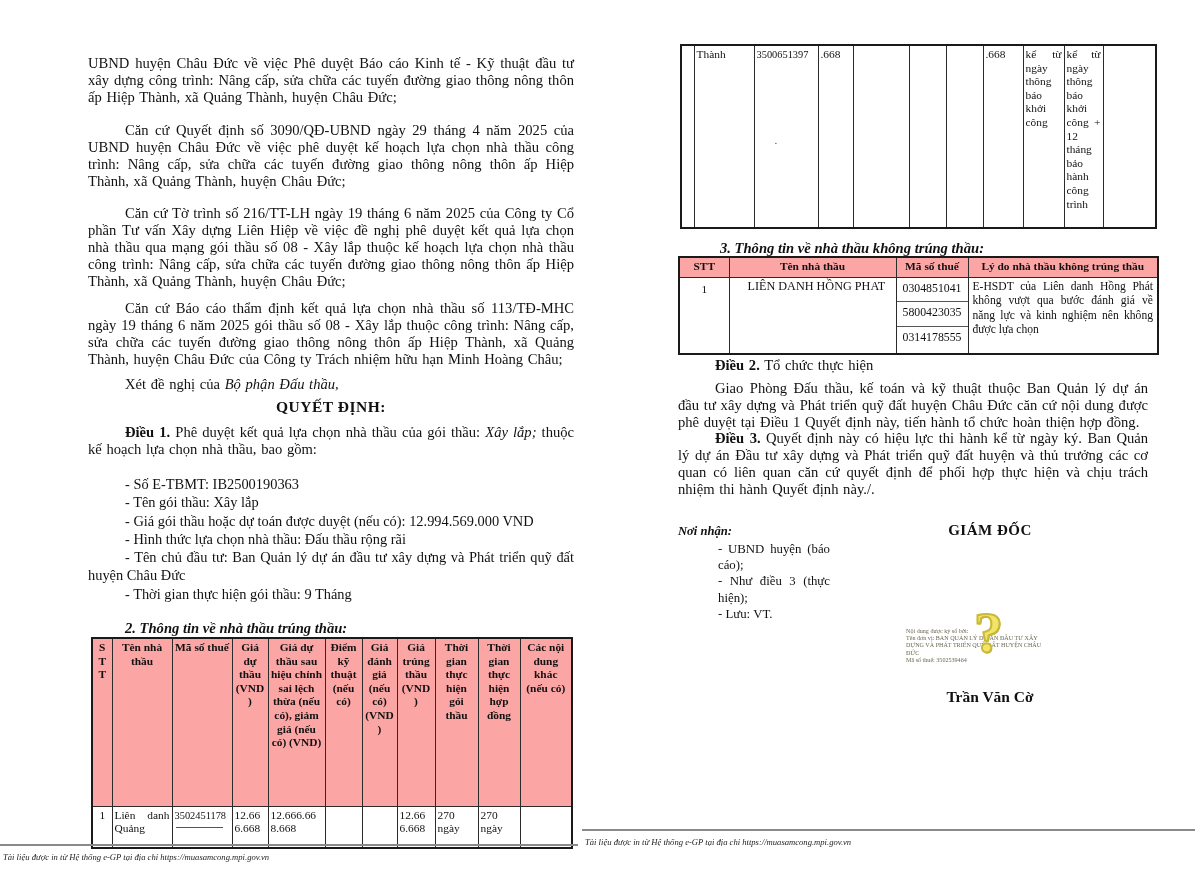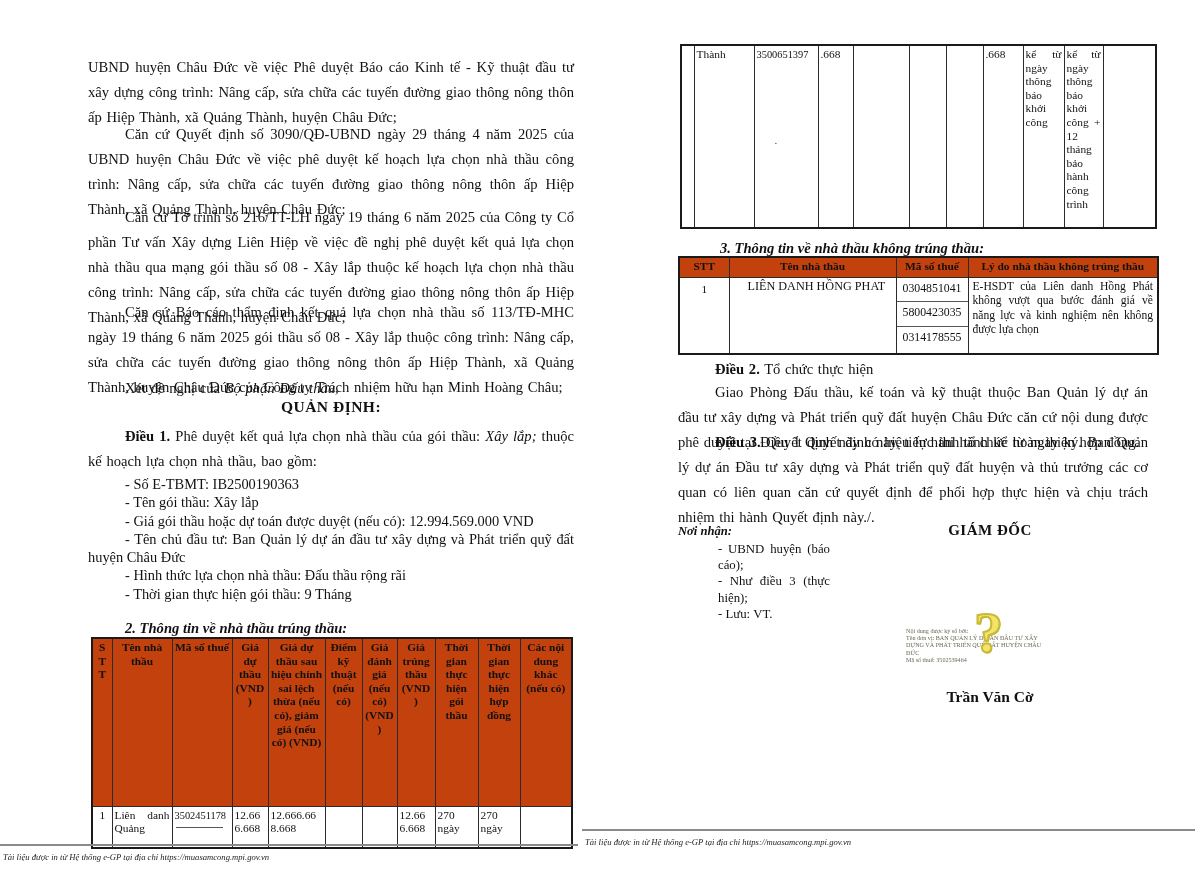--- a/index.html
+++ b/index.html
@@ -1,29 +1,29 @@
 <!DOCTYPE html>
 <html><head>
 <meta charset="utf-8">
 <style>
   html,body{margin:0;padding:0;width:1200px;height:893px;background:#ffffff;overflow:hidden;
     font-family:"Liberation Serif","DejaVu Serif",serif;color:#111;}
   .page{position:absolute;top:0;height:893px;}
   .pl{left:88px;width:486px;}
   .pr{left:678px;width:470px;}
   .blk{position:absolute;left:0;width:100%;margin:0;}
-  .para{font-size:14.6px;line-height:25px;text-align:justify;text-indent:37px;word-spacing:1px;}
+  .para{font-size:14.6px;line-height:17px;text-align:justify;text-indent:37px;word-spacing:1px;}
   .noindent{text-indent:0;}
   .decision{font-size:15.5px;font-weight:bold;text-align:center;letter-spacing:.5px;}
   .sec-title{font-size:14.6px;font-weight:bold;font-style:italic;text-indent:37px;}
   .items div{font-size:14.4px;line-height:18.3px;text-indent:37px;text-align:justify;}
   table{border-collapse:collapse;table-layout:fixed;position:absolute;background:#fff;}
   td,th{border:1px solid #2b2b2b;vertical-align:top;padding:2px 2px;overflow:hidden;
     font-size:11.4px;line-height:13.6px;}
-  th{background:#c2410c;font-weight:bold;text-align:center;}
+  th{background:#fca5a5;font-weight:bold;text-align:center;}
   .t-outer{border:2px solid #1a1a1a;}
   .c{text-align:center;}
   .num{word-break:break-all;}
   .tax{font-size:10.4px;white-space:nowrap;}
   .tax-line{border-bottom:1px solid #555;width:86%;margin:4px auto 0 1px;height:1px;}
   .stray-dot{margin-top:72px;padding-left:18px;font-size:11px;color:#444;}
   .jcell{text-align:justify;}
   .t3-name{padding-left:18px;font-size:12.2px;}
   .t3-tax{font-size:11.8px;text-align:center;}
   .t3-tax .taxv{padding:4px 0 6px 0;}
@@ -41,28 +41,28 @@
 </style>
 </head>
 <body>
 
 <div class="page pl">
   <p class="blk para noindent" style="top:55px">UBND huyện Châu Đức về việc Phê duyệt Báo cáo Kinh tế - Kỹ thuật đầu tư xây dựng công trình: Nâng cấp, sửa chữa các tuyến đường giao thông nông thôn ấp Hiệp Thành, xã Quảng Thành, huyện Châu Đức;</p>
   <p class="blk para" style="top:122px">Căn cứ Quyết định số 3090/QĐ-UBND ngày 29 tháng 4 năm 2025 của UBND huyện Châu Đức về việc phê duyệt kế hoạch lựa chọn nhà thầu công trình: Nâng cấp, sửa chữa các tuyến đường giao thông nông thôn ấp Hiệp Thành, xã Quảng Thành, huyện Châu Đức;</p>
   <p class="blk para" style="top:205px">Căn cứ Tờ trình số 216/TT-LH ngày 19 tháng 6 năm 2025 của Công ty Cổ phần Tư vấn Xây dựng Liên Hiệp về việc đề nghị phê duyệt kết quả lựa chọn nhà thầu qua mạng gói thầu số 08 - Xây lắp thuộc kế hoạch lựa chọn nhà thầu công trình: Nâng cấp, sửa chữa các tuyến đường giao thông nông thôn ấp Hiệp Thành, xã Quảng Thành, huyện Châu Đức;</p>
   <p class="blk para" style="top:300px">Căn cứ Báo cáo thẩm định kết quả lựa chọn nhà thầu số 113/TĐ-MHC ngày 19 tháng 6 năm 2025 gói thầu số 08 - Xây lắp thuộc công trình: Nâng cấp, sửa chữa các tuyến đường giao thông nông thôn ấp Hiệp Thành, xã Quảng Thành, huyện Châu Đức của Công ty Trách nhiệm hữu hạn Minh Hoàng Châu;</p>
   <p class="blk para" style="top:376px"><span>Xét đề nghị của </span><i>Bộ phận Đấu thầu,</i></p>
-  <h2 class="blk decision" style="top:398px">QUẢN ĐỊNH:</h2>
+  <h2 class="blk decision" style="top:398px">QUYẾT ĐỊNH:</h2>
   <p class="blk para" style="top:424px"><b>Điều 1.</b><span> Phê duyệt kết quả lựa chọn nhà thầu của gói thầu: </span><i>Xây lắp;</i><span> thuộc kế hoạch lựa chọn nhà thầu, bao gồm:</span></p>
   <div class="blk items" style="top:475px">
     <div>- Số E-TBMT: IB2500190363</div>
     <div>- Tên gói thầu: Xây lắp</div>
     <div>- Giá gói thầu hoặc dự toán được duyệt (nếu có): 12.994.569.000 VND</div>
+    <div>- Hình thức lựa chọn nhà thầu: Đấu thầu rộng rãi</div>
     <div>- Tên chủ đầu tư: Ban Quản lý dự án đầu tư xây dựng và Phát triển quỹ đất huyện Châu Đức</div>
-    <div>- Hình thức lựa chọn nhà thầu: Đấu thầu rộng rãi</div>
     <div>- Thời gian thực hiện gói thầu: 9 Tháng</div>
   </div>
   <h3 class="blk sec-title" style="top:620px">2. Thông tin về nhà thầu trúng thầu:</h3>
 
   <table class="t-outer" style="top:637px;left:3px;width:480px">
     <colgroup>
       <col style="width:20px">
         <col style="width:60px">
         <col style="width:60px">
         <col style="width:36px">

